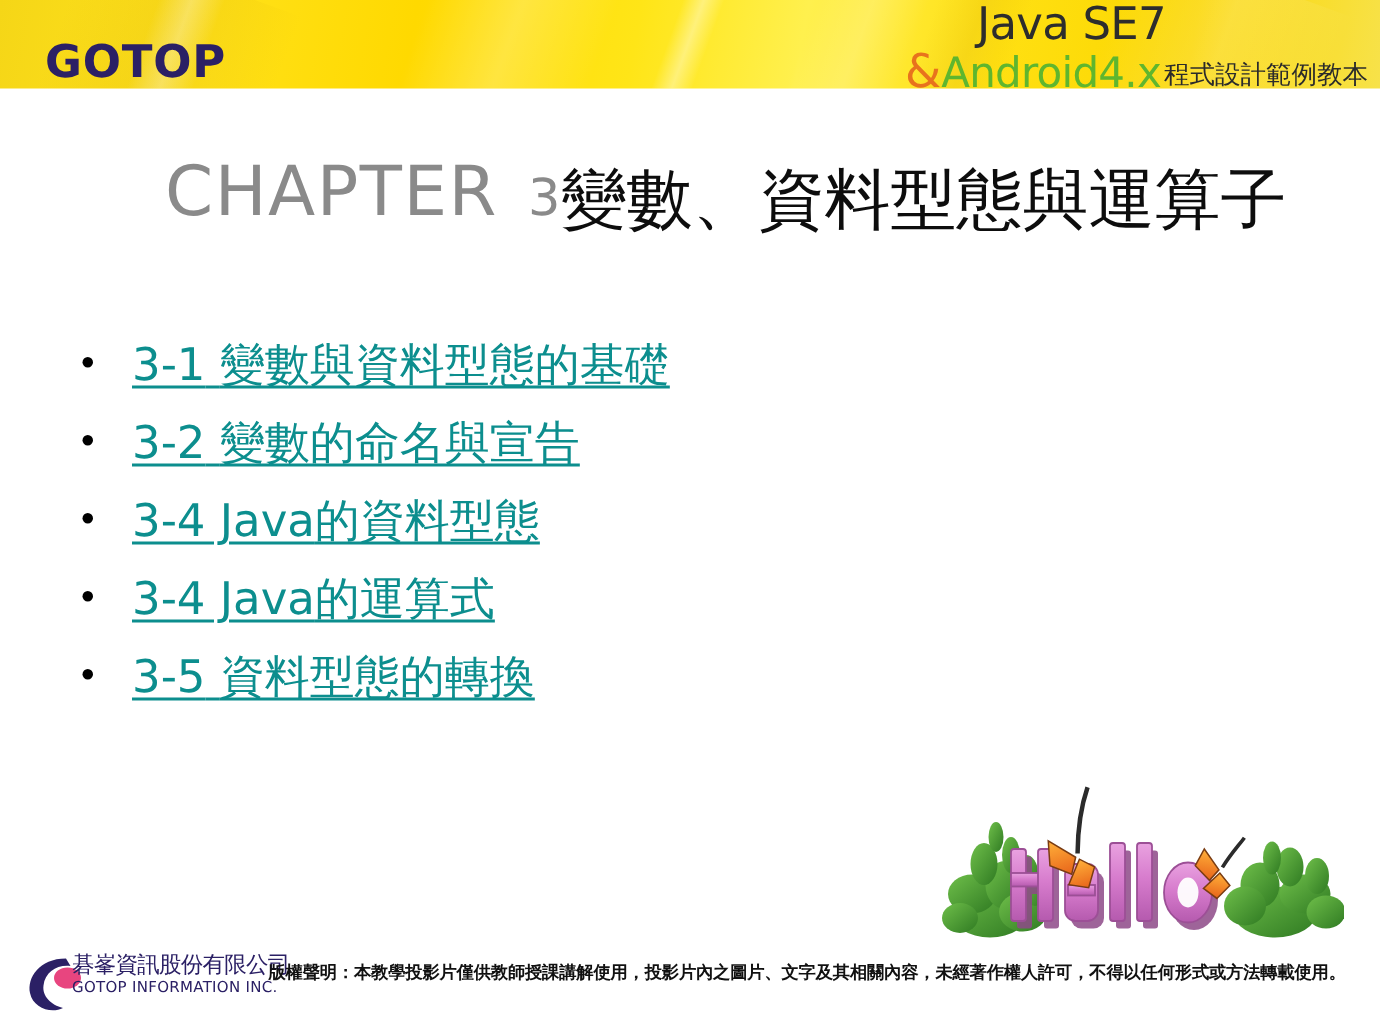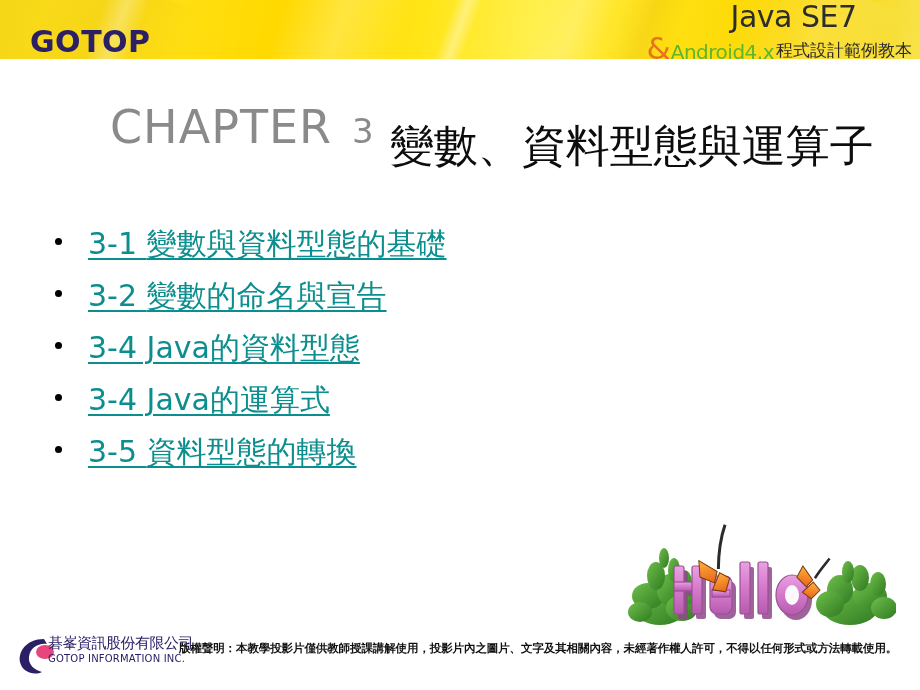--- a/index.html
+++ b/index.html
@@ -68,34 +68,34 @@
     text-align: left;
     line-height: 1;
   }
   #java-se7 {
     display: block;
     font-size: 30px;
     font-weight: normal;
     color: #2d2d2d;
     font-family: "DejaVu Sans", sans-serif;
     letter-spacing: -0.5px;
-    margin-left: 84px;
+    margin-left: 48px;
   }
   #android-line {
     display: block;
     margin-top: 1px;
     white-space: nowrap;
   }
   #amp-symbol {
     font-size: 31px;
     color: #e8731d;
     font-family: "DejaVu Sans", sans-serif;
   }
   #android-text {
-    font-size: 20px;
+    font-size: 28px;
     color: #5fb62e;
     font-family: "DejaVu Sans", sans-serif;
     letter-spacing: -0.5px;
   }
   #book-subtitle-cn {
     font-size: 17px;
     color: #2b2b2b;
     font-family: "DejaVu Sans", sans-serif;
     letter-spacing: 0px;
     position: relative;
@@ -122,24 +122,23 @@
     font-size: 34px;
     color: #8a8a8a;
     font-family: "DejaVu Sans", sans-serif;
     margin-left: 20px;
     vertical-align: baseline;
   }
   #chapter-title-cn {
     font-size: 44px;
     color: #0d0d0d;
     font-family: "DejaVu Serif", serif;
-    margin-left: 16px;
     vertical-align: baseline;
     position: relative;
-    top: 18px;
+    top: 5px;
   }
 
   
   #toc-list {
     position: absolute;
     left: 44px;
     top: 224px;
     margin: 0;
     padding: 0;
     list-style: none;

